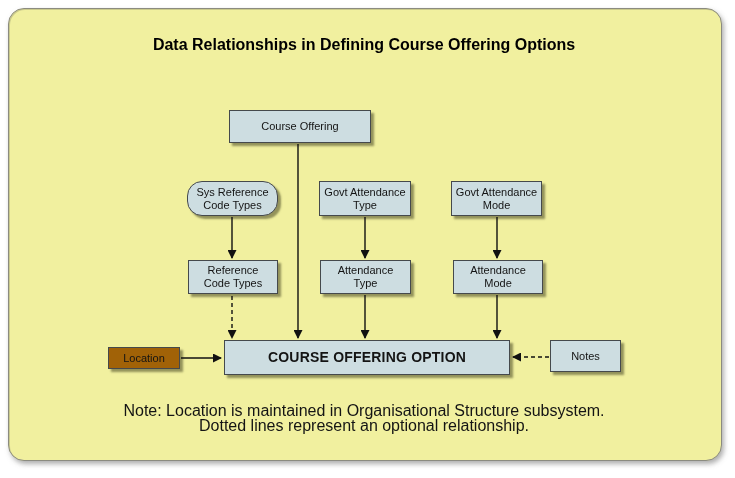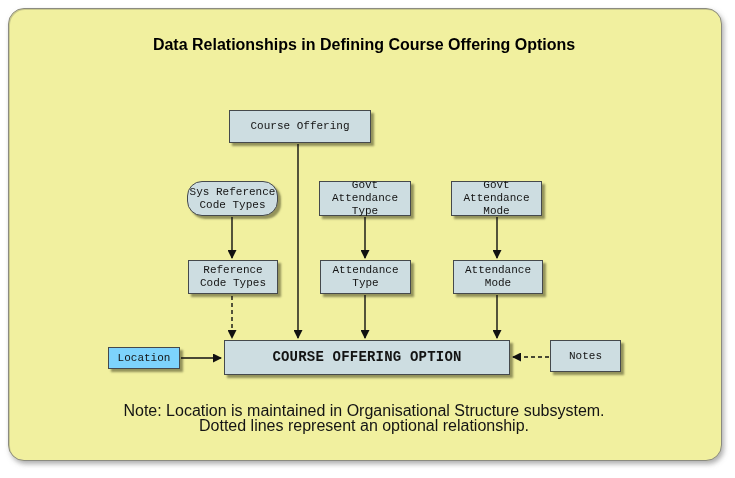--- a/index.html
+++ b/index.html
@@ -30,23 +30,22 @@
   }
   .node{
     position:absolute;
     display:flex;flex-direction:column;align-items:center;justify-content:center;
     background:#cddde1;
     border:1px solid #45494c;
     box-shadow:3px 3px 2px rgba(70,70,35,0.55);
     font-size:11px;line-height:13px;
     text-align:center;color:#141414;
     box-sizing:border-box;
-    font-family:Liberation Mono, monospace;
   }
-  .node.tan{background:#7dd3fc;}
+  .node.tan{background:#a16207;}
   .node.option{font-weight:bold;font-size:14px;letter-spacing:0.2px;}
   .edges{position:absolute;left:0;top:0;pointer-events:none;}
   .footnote{
     position:absolute;left:8px;top:403px;width:712px;
     text-align:center;font-size:16px;line-height:15px;color:#141414;
   }
 </style>
 </head>
 <body>
 

